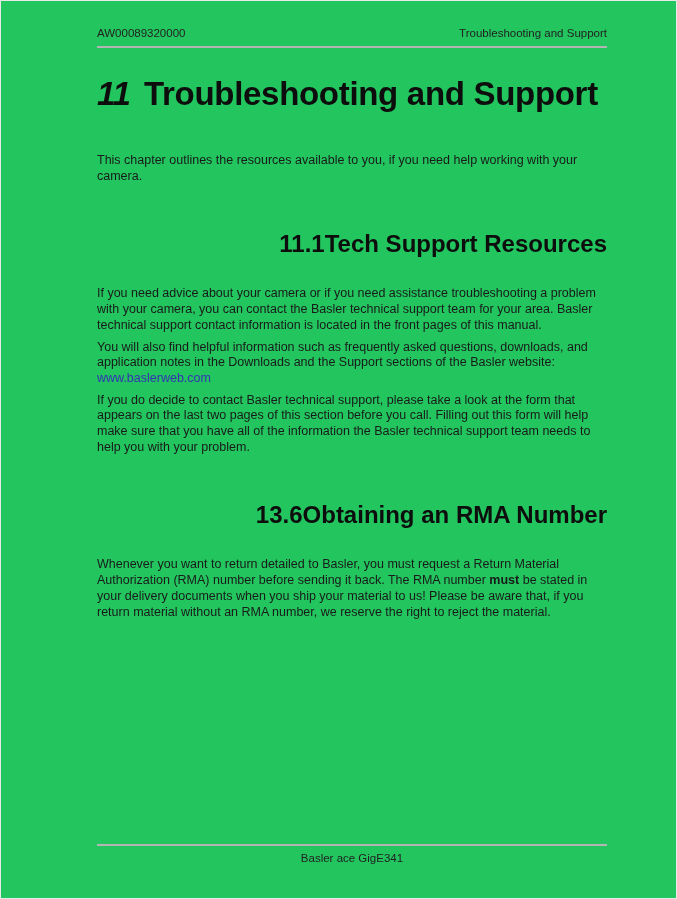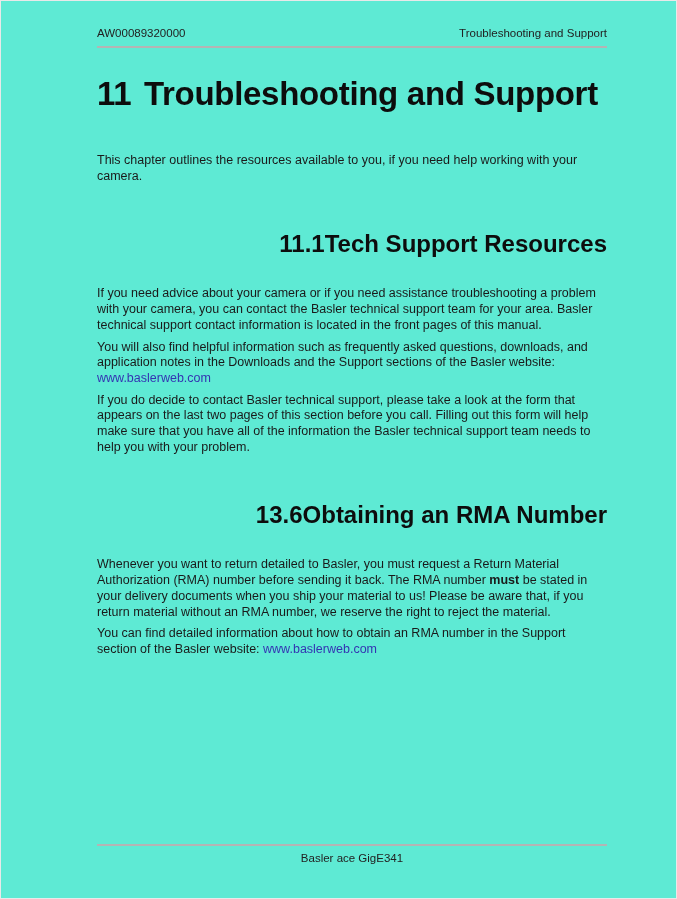--- a/index.html
+++ b/index.html
@@ -2,21 +2,21 @@
 <html style="--link-color: #3434b2; --rule-color: #b4b4b4; --text-color: #1a1a1a;"><head>
 <meta charset="utf-8">
 <style>
   * { box-sizing: border-box; }
   html, body { margin: 0; padding: 0; background: #fbfbfb; }
   .page {
     position: relative;
     width: 677px;
     height: 899px;
     margin: 0 auto;
-    background: #5eead4;
+    background: #22c55e;
     border: 1px solid #e9e9e9;
     font-family: "Liberation Sans", sans-serif;
     color: var(--text-color, #1a1a1a);
     padding: 26px 69px 0 96px;
     overflow: hidden;
   }
   .header {
     display: flex;
     justify-content: space-between;
     font-size: 11.5px;
@@ -30,21 +30,21 @@
   }
   h1 {
     font-size: 33px;
     line-height: 38px;
     font-weight: bold;
     margin: 27px 0 0 0;
     color: #0d0d0d;
     letter-spacing: -0.3px;
     white-space: nowrap;
   }
-  .h1num { display: inline-block; min-width: 47px; }
+  .h1num { display: inline-block; min-width: 47px; font-style: italic; }
   h2 {
     font-size: 24px;
     line-height: 28px;
     font-weight: bold;
     margin: 46px 0 28px 0;
     color: #0d0d0d;
     white-space: nowrap;
     text-align: right;
   }
   .h2num { display: inline-block; min-width: 71px; }
@@ -93,20 +93,19 @@
   <p>If you need advice about your camera or if you need assistance troubleshooting a problem with your camera, you can contact the Basler technical support team for your area. Basler technical support contact information is located in the front pages of this manual.</p>
 
   <p><span>You will also find helpful information such as frequently asked questions, downloads, and application notes in the Downloads and the Support sections of the Basler website:</span> <a class="weblink" href="#">www.baslerweb.com</a></p>
 
   <p>If you do decide to contact Basler technical support, please take a look at the form that appears on the last two pages of this section before you call. Filling out this form will help make sure that you have all of the information the Basler technical support team needs to help you with your problem.</p>
 
   <h2><span class="h2num">13.6</span><span>Obtaining an RMA Number</span></h2>
 
   <p><span>Whenever you want to return detailed to Basler, you must request a Return Material Authorization (RMA) number before sending it back. The RMA number </span><b>must</b><span> be stated in your delivery documents when you ship your material to us! Please be aware that, if you return material without an RMA number, we reserve the right to reject the material.</span></p>
 
-  <p><span>You can find detailed information about how to obtain an RMA number in the Support section of the Basler website: </span><a class="weblink" href="#">www.baslerweb.com</a></p>
 
   <div class="footer">
     <span>Basler ace GigE</span>
     <span>341</span>
   </div>
 
 </div>
 
 </body></html>

